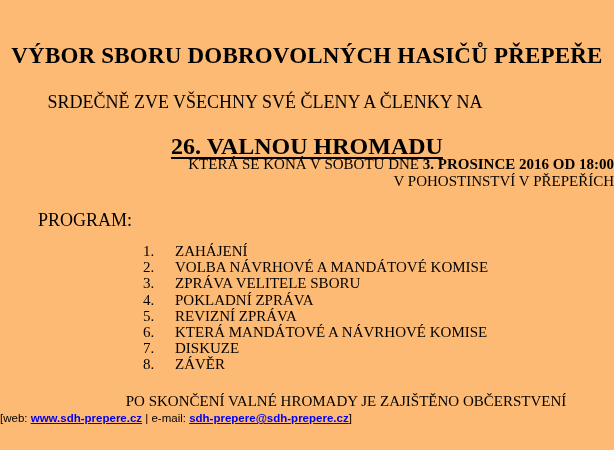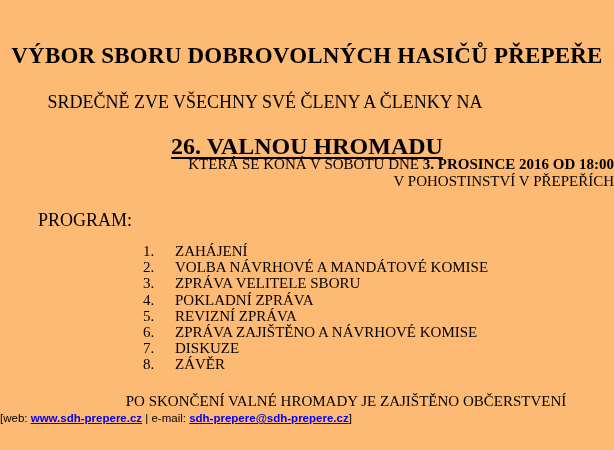--- a/index.html
+++ b/index.html
@@ -177,21 +177,21 @@
     <li>
       <span class="num">3.</span><span class="txt">ZPRÁVA VELITELE SBORU</span>
     </li>
     <li>
       <span class="num">4.</span><span class="txt">POKLADNÍ ZPRÁVA</span>
     </li>
     <li>
       <span class="num">5.</span><span class="txt">REVIZNÍ ZPRÁVA</span>
     </li>
     <li>
-      <span class="num">6.</span><span class="txt">ZPRÁVA ZAJIŠTĚNO A NÁVRHOVÉ KOMISE</span>
+      <span class="num">6.</span><span class="txt">KTERÁ MANDÁTOVÉ A NÁVRHOVÉ KOMISE</span>
     </li>
     <li>
       <span class="num">7.</span><span class="txt">DISKUZE</span>
     </li>
     <li>
       <span class="num">8.</span><span class="txt">ZÁVĚR</span>
     </li>
   </ol>
 
   <p class="closing-note">PO SKONČENÍ VALNÉ HROMADY JE ZAJIŠTĚNO OBČERSTVENÍ</p>

